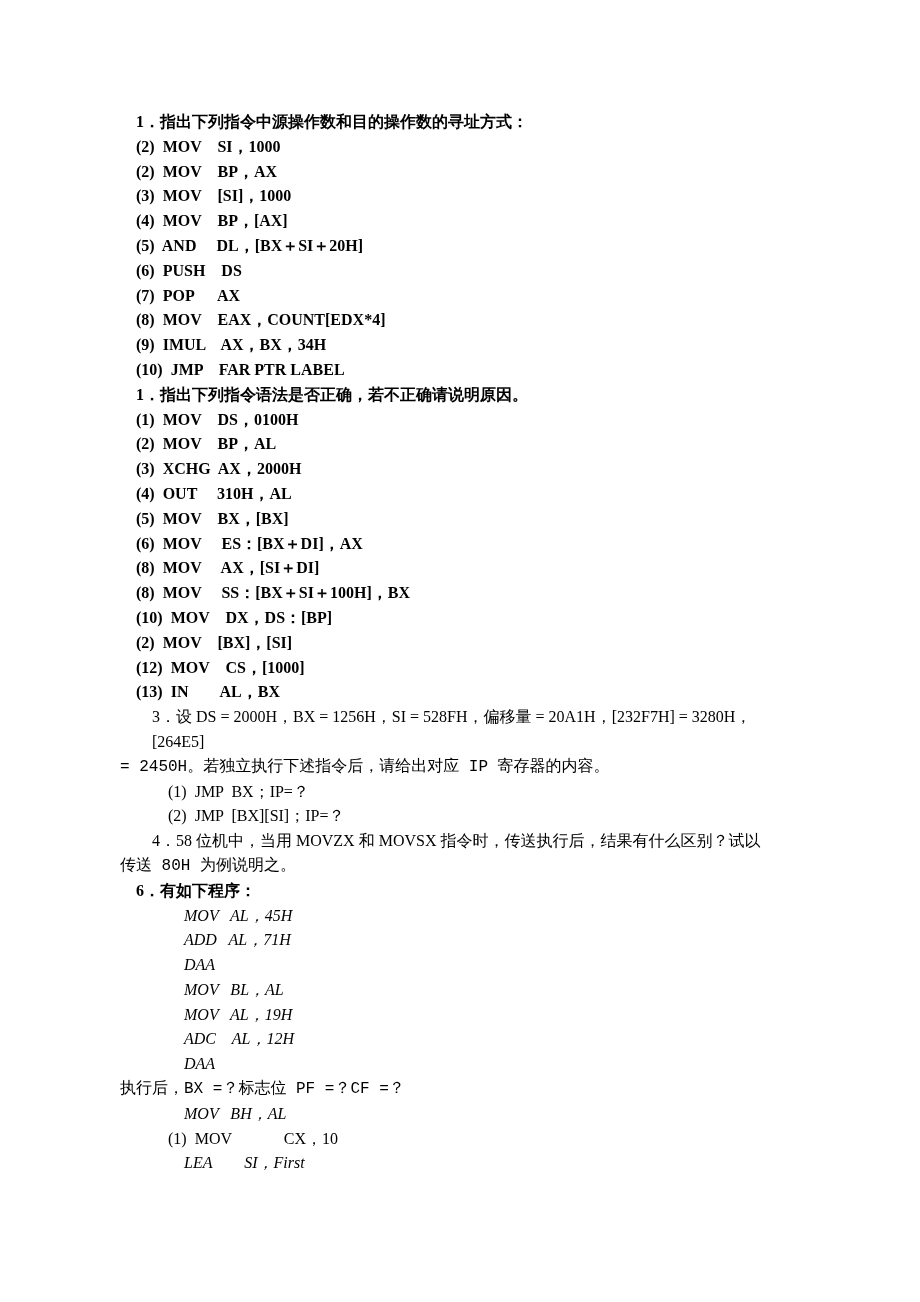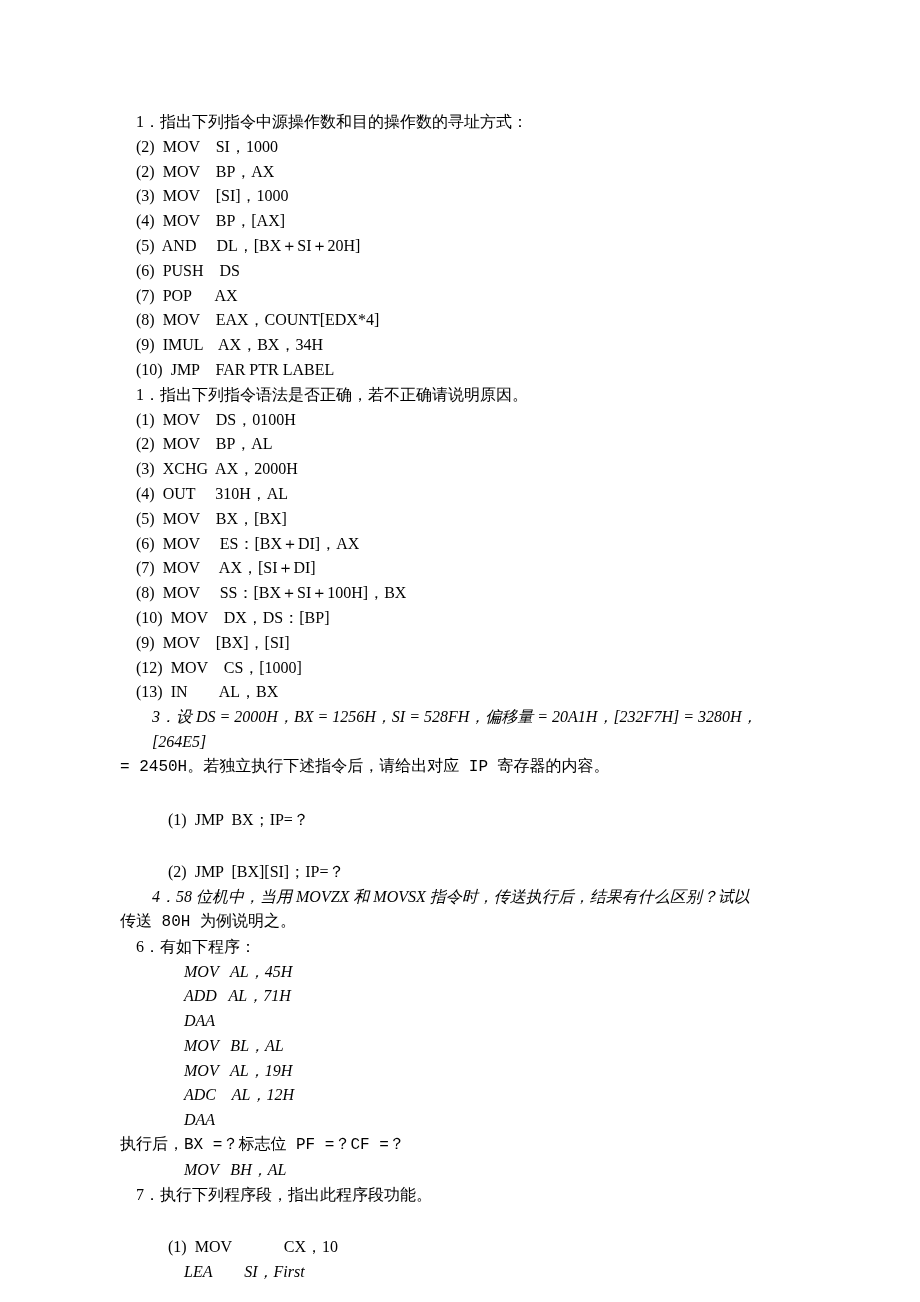--- a/index.html
+++ b/index.html
@@ -12,24 +12,24 @@
   }
   .page {
     width: 920px;
     min-height: 1302px;
     padding: 110px 120px 80px 120px;
     box-sizing: border-box;
   }
   .line {
     white-space: pre-wrap;
   }
-  .indent1 { padding-left: 2em; font-style: italic; }
-  .indent2 { padding-left: 3em; margin-top: 28px; }
+  .indent1 { padding-left: 2em; }
+  .indent2 { padding-left: 3em; }
   .indent3 { padding-left: 4em; font-style: italic; }
-  .indent-small { padding-left: 1em; }
+  .indent-small { padding-left: 1em; font-weight: bold; }
   .noind { padding-left: 0; font-family: Liberation Mono, monospace; }
 </style>
 </head>
 <body>
 
 <div class="page">
   <div id="content">
       <div class="line indent-small">1．指出下列指令中源操作数和目的操作数的寻址方式：</div>
       <div class="line indent-small">(2)  MOV    SI，1000</div>
       <div class="line indent-small">(2)  MOV    BP，AX</div>
@@ -41,39 +41,38 @@
       <div class="line indent-small">(8)  MOV    EAX，COUNT[EDX*4]</div>
       <div class="line indent-small">(9)  IMUL    AX，BX，34H</div>
       <div class="line indent-small">(10)  JMP    FAR PTR LABEL</div>
       <div class="line indent-small">1．指出下列指令语法是否正确，若不正确请说明原因。</div>
       <div class="line indent-small">(1)  MOV    DS，0100H</div>
       <div class="line indent-small">(2)  MOV    BP，AL</div>
       <div class="line indent-small">(3)  XCHG  AX，2000H</div>
       <div class="line indent-small">(4)  OUT     310H，AL</div>
       <div class="line indent-small">(5)  MOV    BX，[BX]</div>
       <div class="line indent-small">(6)  MOV     ES：[BX＋DI]，AX</div>
-      <div class="line indent-small">(7)  MOV     AX，[SI＋DI]</div>
+      <div class="line indent-small">(8)  MOV     AX，[SI＋DI]</div>
       <div class="line indent-small">(8)  MOV     SS：[BX＋SI＋100H]，BX</div>
       <div class="line indent-small">(10)  MOV    DX，DS：[BP]</div>
-      <div class="line indent-small">(9)  MOV    [BX]，[SI]</div>
+      <div class="line indent-small">(2)  MOV    [BX]，[SI]</div>
       <div class="line indent-small">(12)  MOV    CS，[1000]</div>
       <div class="line indent-small">(13)  IN        AL，BX</div>
       <div class="line indent1">3．设 DS = 2000H，BX = 1256H，SI = 528FH，偏移量 = 20A1H，[232F7H] = 3280H，[264E5]</div>
       <div class="line noind">= 2450H。若独立执行下述指令后，请给出对应 IP 寄存器的内容。</div>
       <div class="line indent2">(1)  JMP  BX；IP=？</div>
       <div class="line indent2">(2)  JMP  [BX][SI]；IP=？</div>
       <div class="line indent1">4．58 位机中，当用 MOVZX 和 MOVSX 指令时，传送执行后，结果有什么区别？试以</div>
       <div class="line noind">传送 80H 为例说明之。</div>
       <div class="line indent-small">6．有如下程序：</div>
       <div class="line indent3">MOV   AL，45H</div>
       <div class="line indent3">ADD   AL，71H</div>
       <div class="line indent3">DAA</div>
       <div class="line indent3">MOV   BL，AL</div>
       <div class="line indent3">MOV   AL，19H</div>
       <div class="line indent3">ADC    AL，12H</div>
       <div class="line indent3">DAA</div>
       <div class="line noind">执行后，BX =？标志位 PF =？CF =？</div>
       <div class="line indent3">MOV   BH，AL</div>
-      <div class="line indent-small">7．执行下列程序段，指出此程序段功能。</div>
       <div class="line indent2">(1)  MOV             CX，10</div>
       <div class="line indent3">LEA        SI，First</div>
     </div>
 </div>
 
 </body></html>

